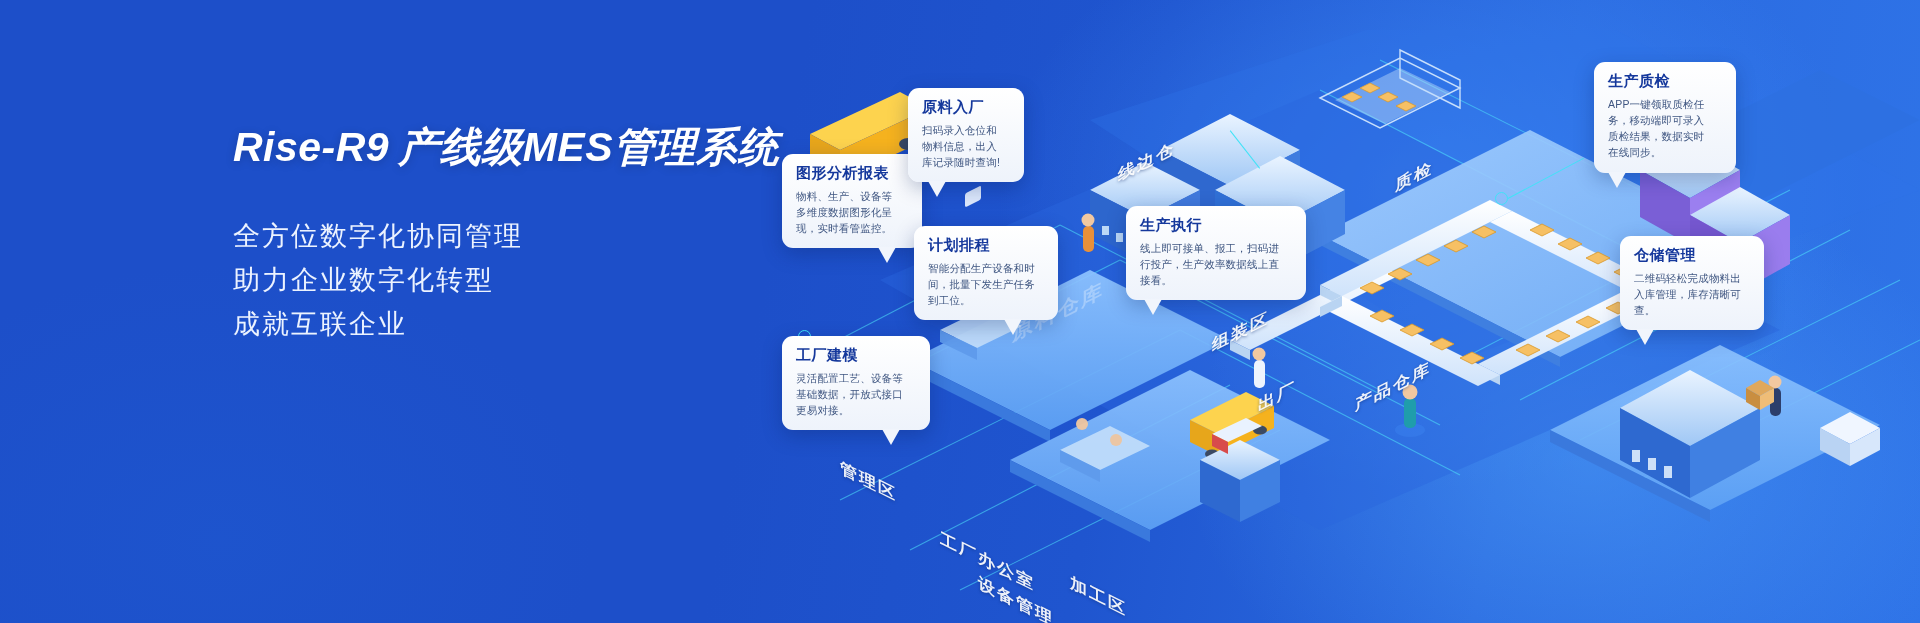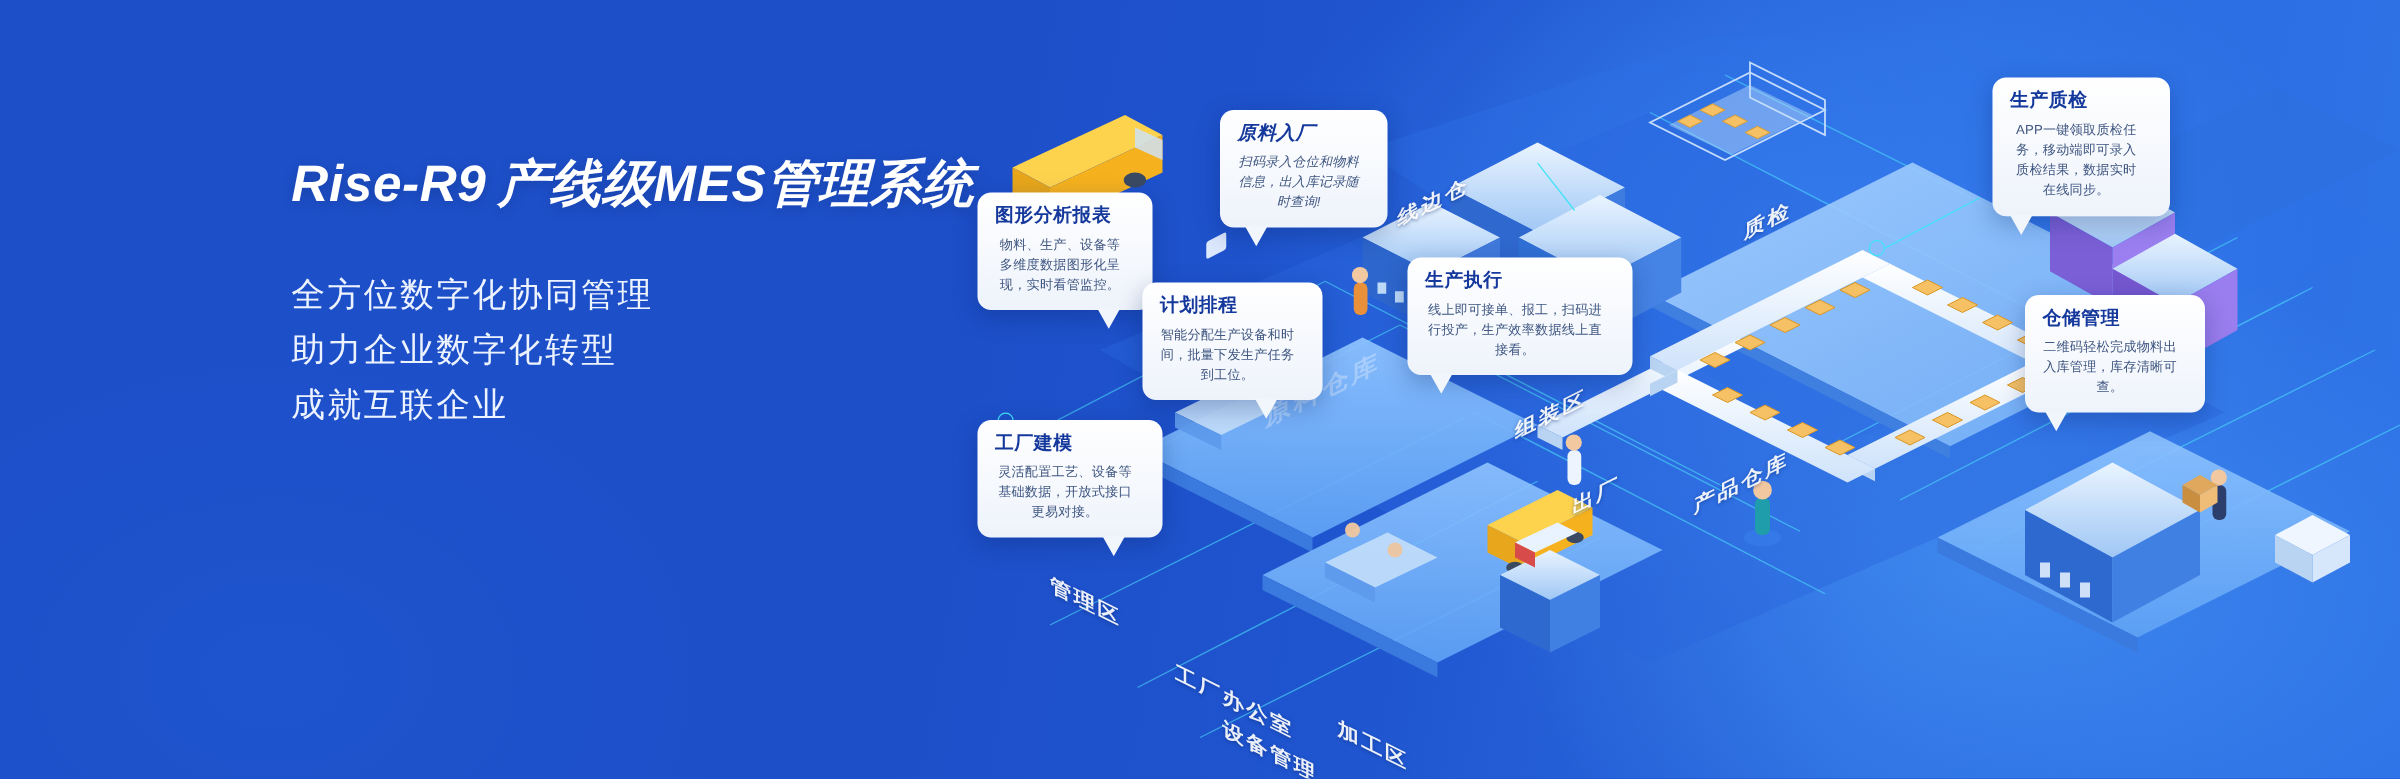--- a/index.html
+++ b/index.html
@@ -55,21 +55,21 @@
     background:linear-gradient(180deg,#ffffff 0%,#eef3fb 100%);
     border-radius:11px;
     box-shadow:0 6px 20px rgba(8,30,90,.28);
     padding:11px 22px 12px 14px;
   }
   .callout h4 {
     font-size:15px; font-weight:700; color:#15389c;
     letter-spacing:.5px; margin-bottom:6px; line-height:1.1;
   }
   .callout p {
-    font-size:10.5px; color:#3f5681; line-height:1.55; letter-spacing:.2px;text-align:center;
+    font-size:10.5px; color:#3f5681; line-height:1.55; letter-spacing:.2px;
   }
   .tail {
     position:absolute; width:0; height:0;
     border-left:9px solid transparent; border-right:9px solid transparent;
     border-top:16px solid #f1f5fc;
   }
   .leader { position:absolute; height:1.4px; background:#41e3f7; transform-origin:left center; }
   .node {
     position:absolute; width:13px; height:13px; border-radius:50%;
     border:1.6px solid #41e3f7; background:transparent;
@@ -360,21 +360,21 @@
 
     <span class="leader" style="left:1230px; top:130px; width:48px; transform:rotate(52deg);"></span>
   </div>
 
   <div class="callout" style="left:782px; top:154px; width:140px;">
     <h4>图形分析报表</h4>
     <p>物料、生产、设备等多维度数据图形化呈现，实时看管监控。</p>
     <span class="tail" style="left:96px; bottom:-15px;"></span>
   </div>
 
-  <div class="callout" style="left:976px; top:88px; width:134px;font-style:italic;">
+  <div class="callout" style="left:908px; top:88px; width:116px;">
     <h4>原料入厂</h4>
     <p>扫码录入仓位和物料信息，出入库记录随时查询!</p>
     <span class="tail" style="left:20px; bottom:-15px;"></span>
   </div>
 
   <div class="callout" style="left:1594px; top:62px; width:142px;">
     <h4>生产质检</h4>
     <p>APP一键领取质检任务，移动端即可录入质检结果，数据实时在线同步。</p>
     <span class="tail" style="left:14px; bottom:-15px;"></span>
   </div>

